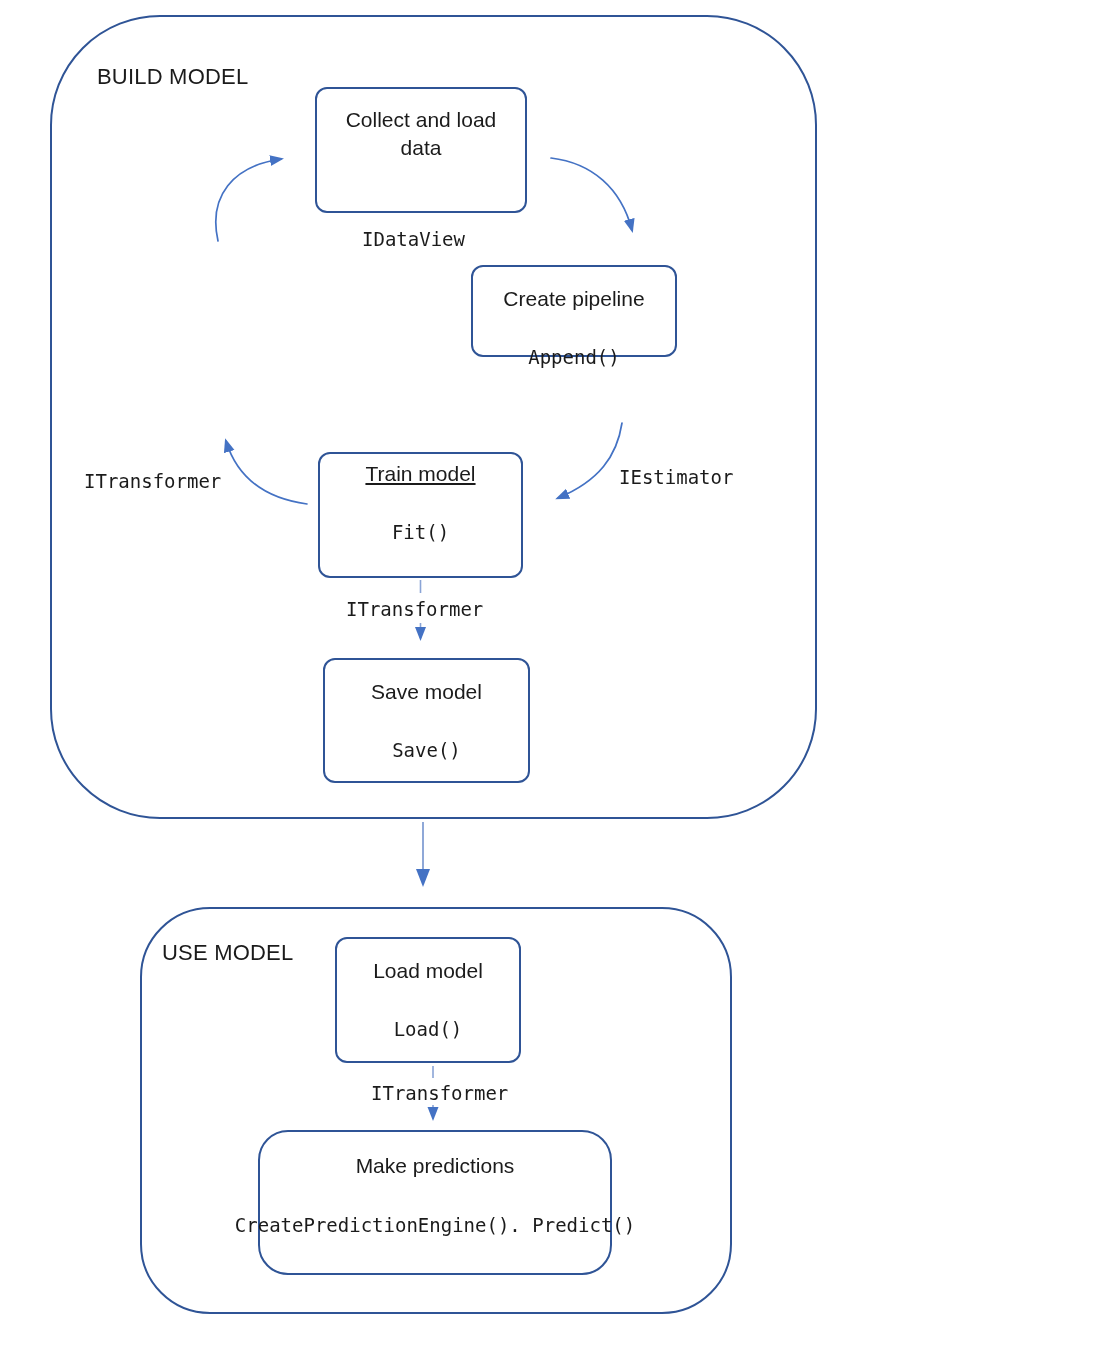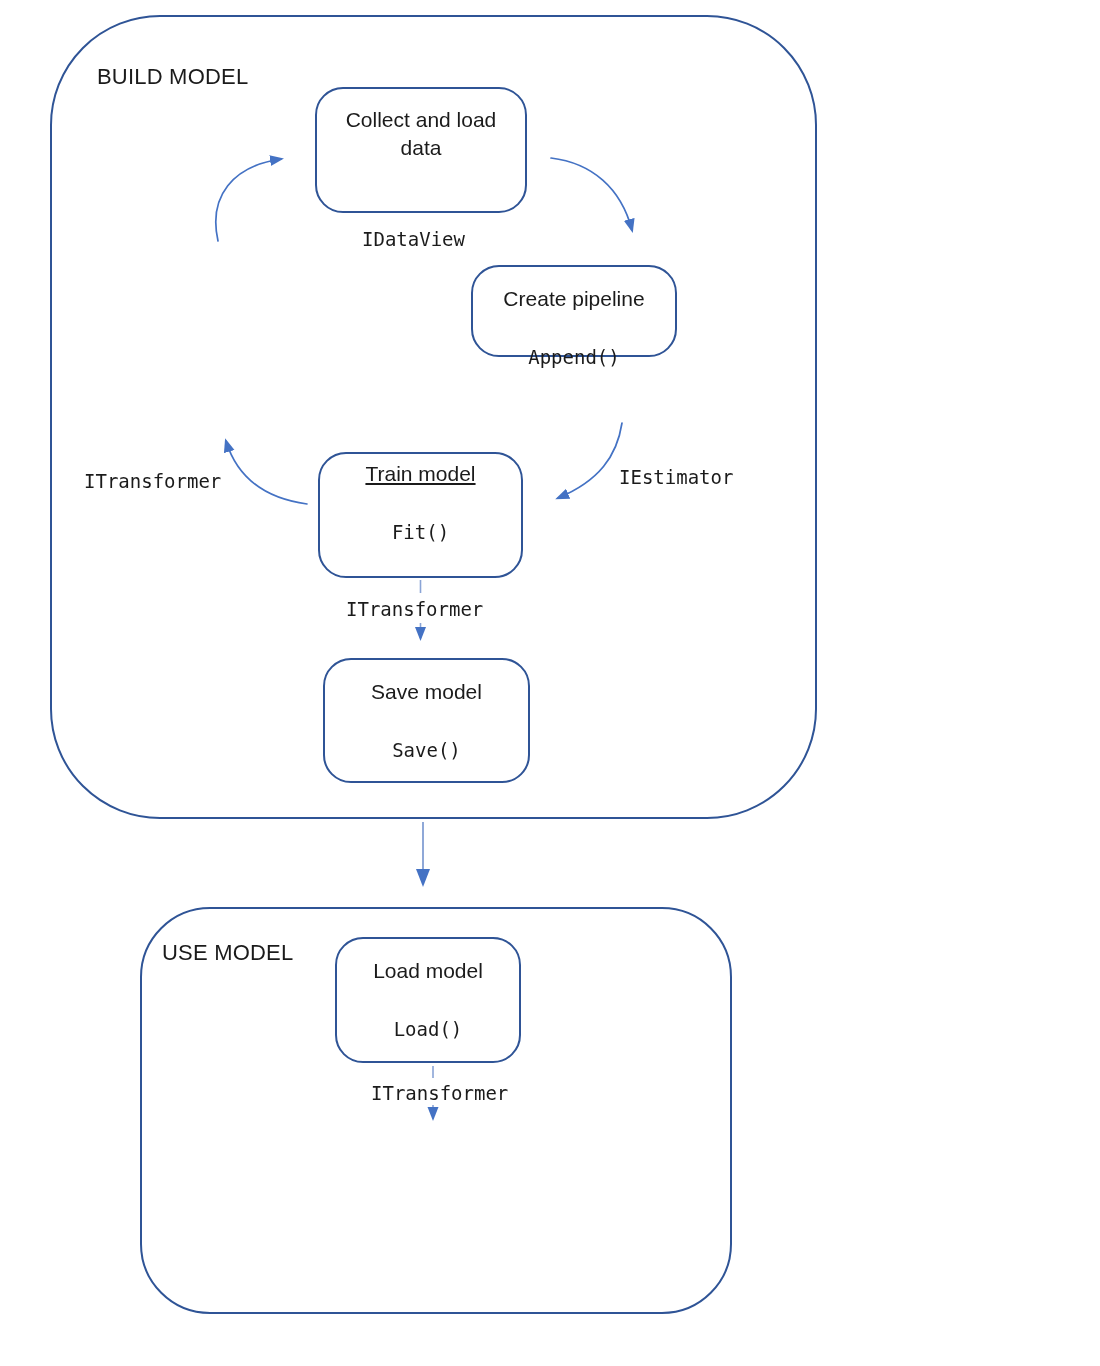--- a/index.html
+++ b/index.html
@@ -21,21 +21,21 @@
     position: absolute;
     font-size: 22px;
     line-height: 28px;
     letter-spacing: 0.2px;
     color: var(--text, #1b1b1b);
     white-space: nowrap;
   }
   .box {
     position: absolute;
     border: 2px solid var(--box-border, #2f5496);
-    border-radius: 28px;
+    border-radius: 12px;
     background: #ffffff;
     display: flex;
     flex-direction: column;
     align-items: center;
     box-sizing: border-box;
   }
   .box-title {
     margin-top: 19px;
     font-size: 21px;
     line-height: 26px;
@@ -142,14 +142,21 @@
   <div class="container-frame" style="left:140px; top:907px; width:588px; height:403px; border-radius:70px;"></div>
   <div class="section-label" style="left:162px; top:939px;">USE MODEL</div>
 
   <div class="box" style="left:335px; top:937px; width:186px; height:126px;">
     <div class="box-title">Load model</div>
     <div class="box-code">Load()</div>
   </div>
 
   <div class="conn-label" style="left:371px; top:1081px;">ITransformer</div>
 
+  <div class="box box-predict" style="left:258px; top:1130px; width:354px; height:145px;">
+    <div class="box-title">Make predictions</div>
+    <div class="box-code">
+      <span class="tline" style="line-height:24px">CreatePredictionEngine().</span>
+      <span class="tline" style="line-height:24px">Predict()</span>
+    </div>
+  </div>
 
 </div>
 
 </body></html>

